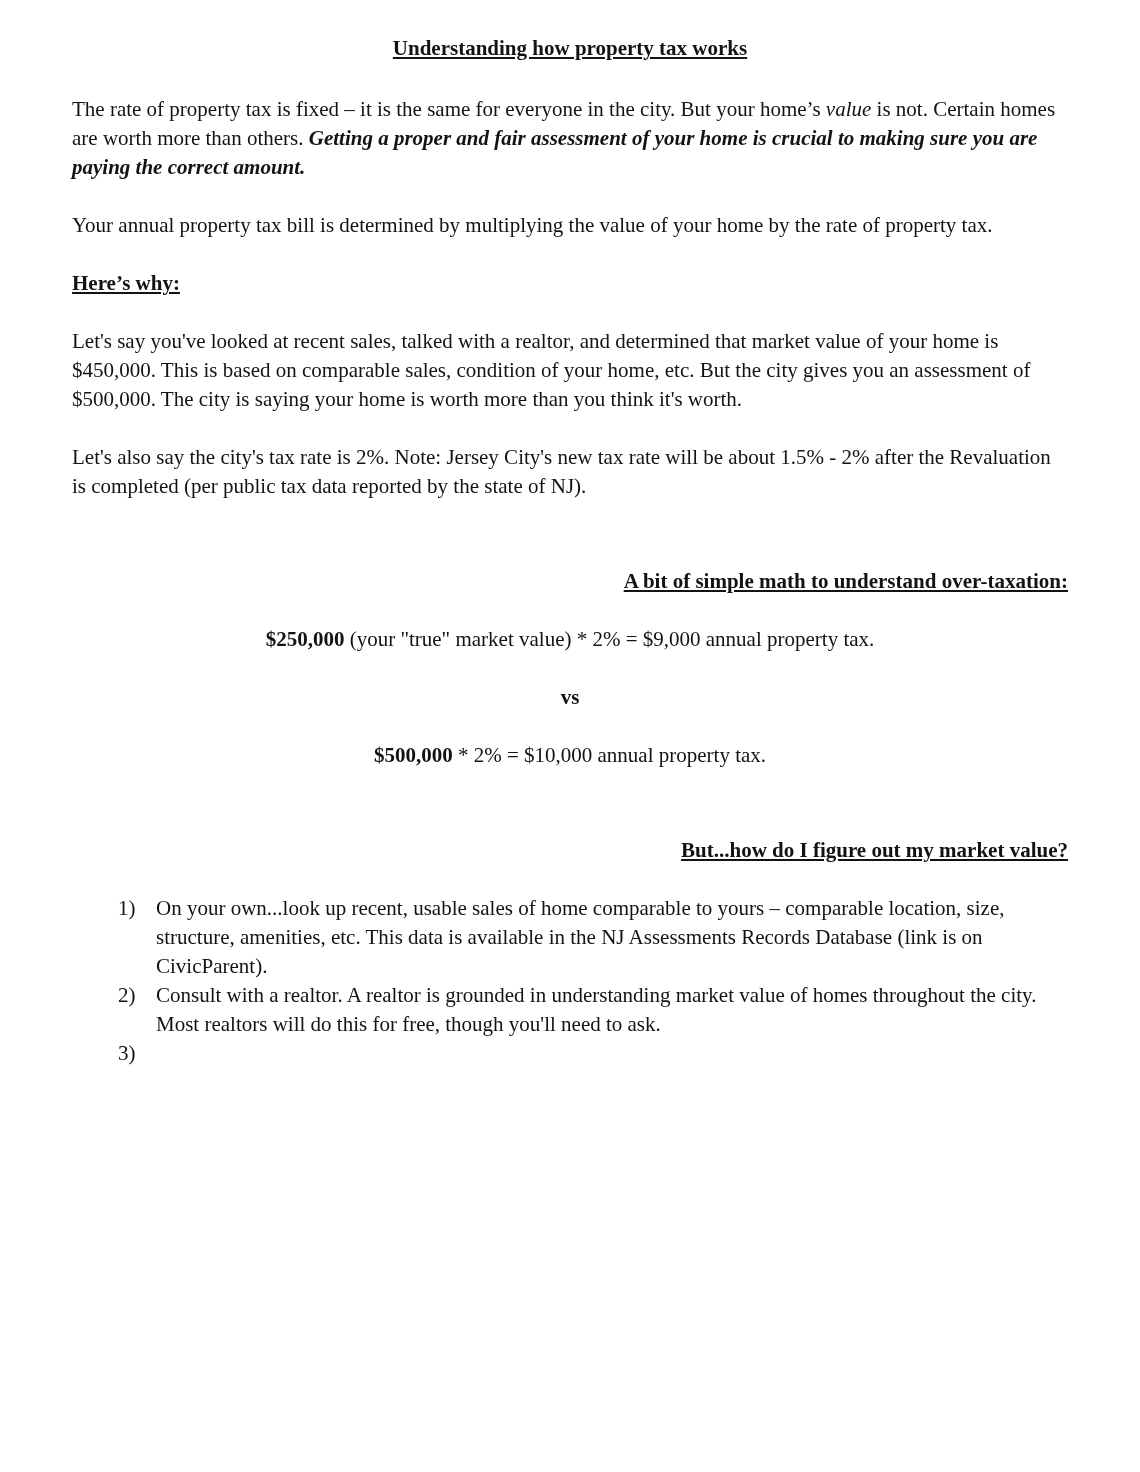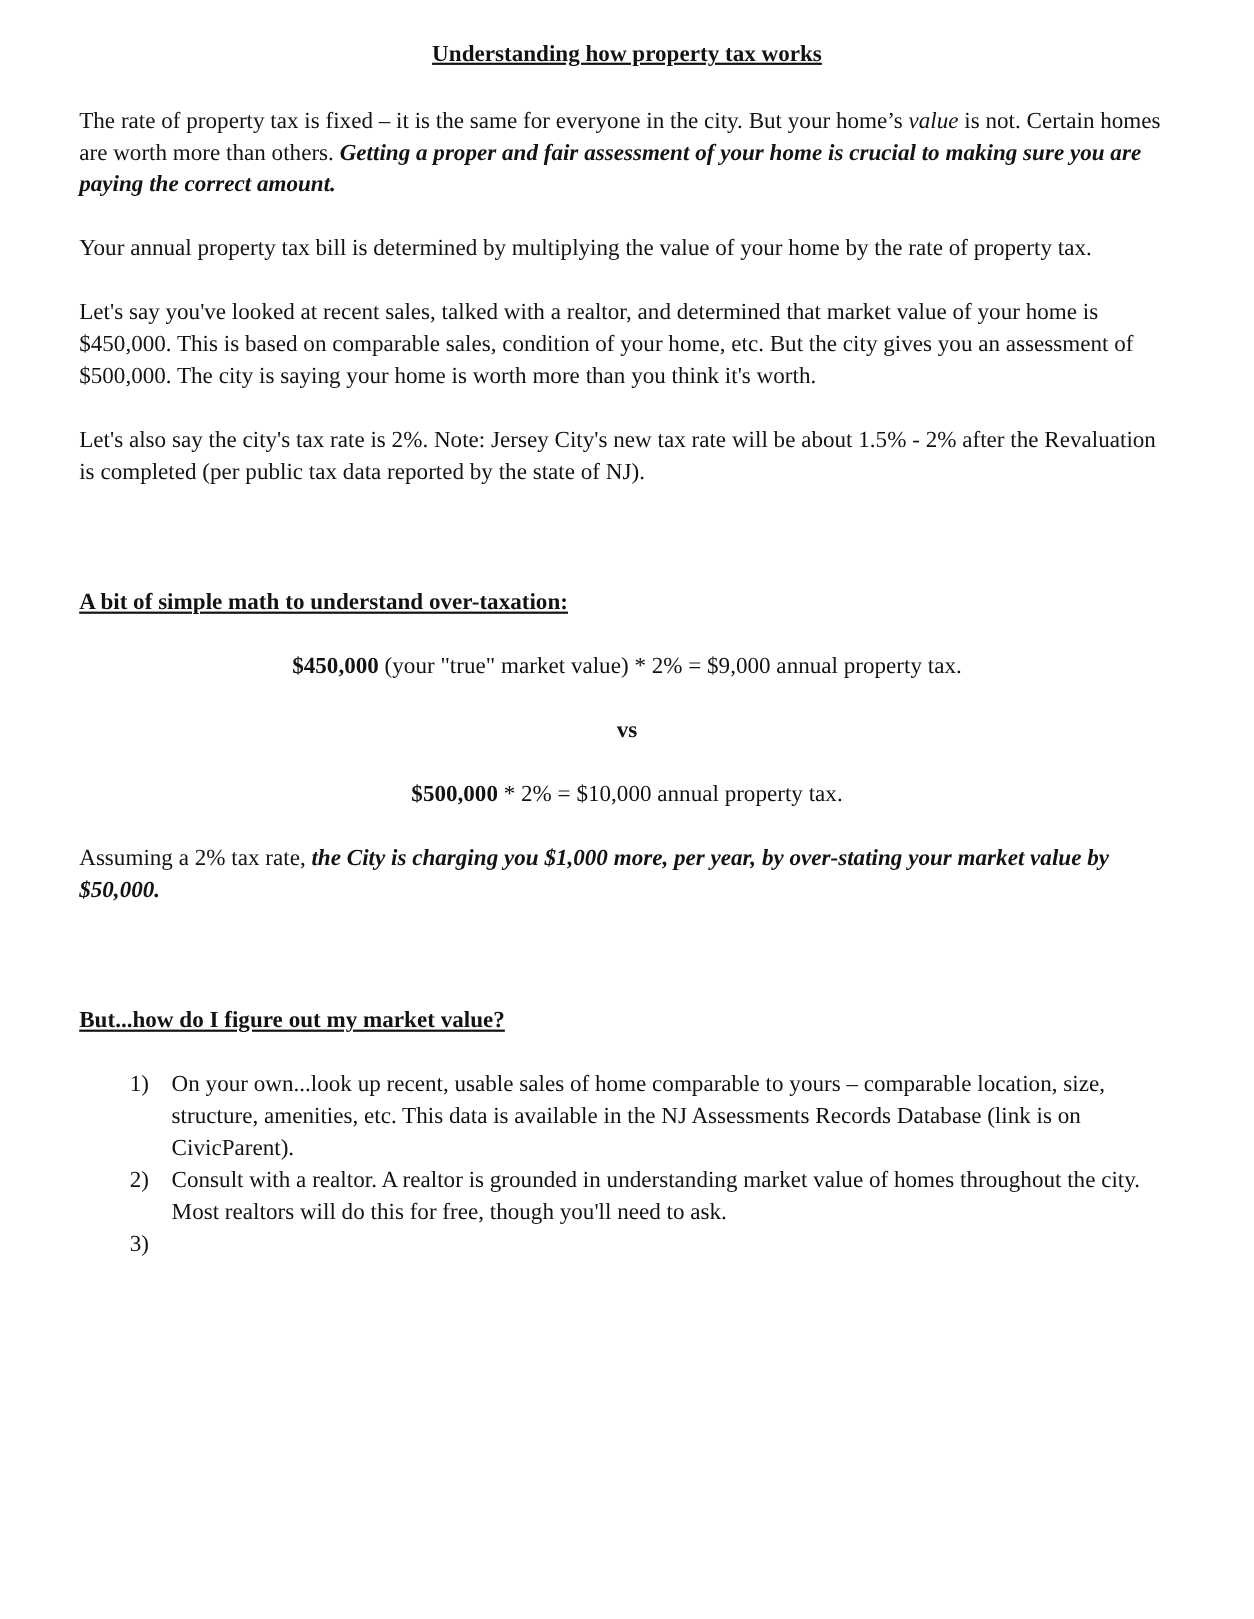--- a/index.html
+++ b/index.html
@@ -24,21 +24,21 @@
     font-weight: bold;
     text-decoration: underline;
     margin: 0 0 32px 0;
   }
   p { margin: 0 0 29px 0; }
   .heading {
     font-weight: bold;
     text-decoration: underline;
     margin: 0 0 29px 0;
   }
-  .heading.big-gap { margin-top: 90px; }
+  .heading.big-gap { margin-top: 66px; text-align: right; }
   .center { text-align: center; }
   .b  { font-weight: bold; }
   .i  { font-style: italic; }
   .bi { font-weight: bold; font-style: italic; }
   ol.steps {
     list-style: none;
     margin: 0;
     padding: 0;
   }
   .step {
@@ -55,35 +55,35 @@
 <body>
 
 <div class="page">
 
   <div class="title">Understanding how property tax works</div>
 
   <p><span>The rate of property tax is fixed – it is the same for everyone in the city. But your home’s </span><span class="i">value</span><span> is not. Certain homes are worth more than others. </span><span class="bi">Getting a proper and fair assessment of your home is crucial to making sure you are paying the correct amount.</span></p>
 
   <p>Your annual property tax bill is determined by multiplying the value of your home by the rate of property tax.</p>
 
+  <div class="heading">Here’s why:</div>
 
   <p>Let's say you've looked at recent sales, talked with a realtor, and determined that market value of your home is $450,000. This is based on comparable sales, condition of your home, etc.  But the city gives you an assessment of $500,000. The city is saying your home is worth more than you think it's worth.</p>
 
   <p>Let's also say the city's tax rate is 2%. Note: Jersey City's new tax rate will be about 1.5% - 2% after the Revaluation is completed (per public tax data reported by the state of NJ).</p>
 
   <div class="heading big-gap">A bit of simple math to understand over-taxation:</div>
 
 
-  <p class="center"><span class="b">$450,000</span><span> (your "true" market value) * 2% = $9,000 annual property tax.</span></p>
+  <p class="center"><span class="b">$250,000</span><span> (your "true" market value) * 2% = $9,000 annual property tax.</span></p>
 
   <p class="center b">vs</p>
 
   <p class="center"><span class="b">$500,000</span><span>  * 2% = $10,000 annual property tax.</span></p>
 
-  <p><span>Assuming a 2% tax rate, </span><span class="bi">the City is charging you $1,000 more, per year, by over-stating your market value by $50,000.</span></p>
 
   <div class="heading big-gap">But...how do I figure out my market value?</div>
 
 
   <ol class="steps">
     <li class="step">
       <span class="marker">1)</span>
       <span>On your own...look up recent, usable sales of home comparable to yours – comparable location, size, structure, amenities, etc. This data is available in the NJ Assessments Records Database (link is on CivicParent).</span>
     </li>
     <li class="step">

